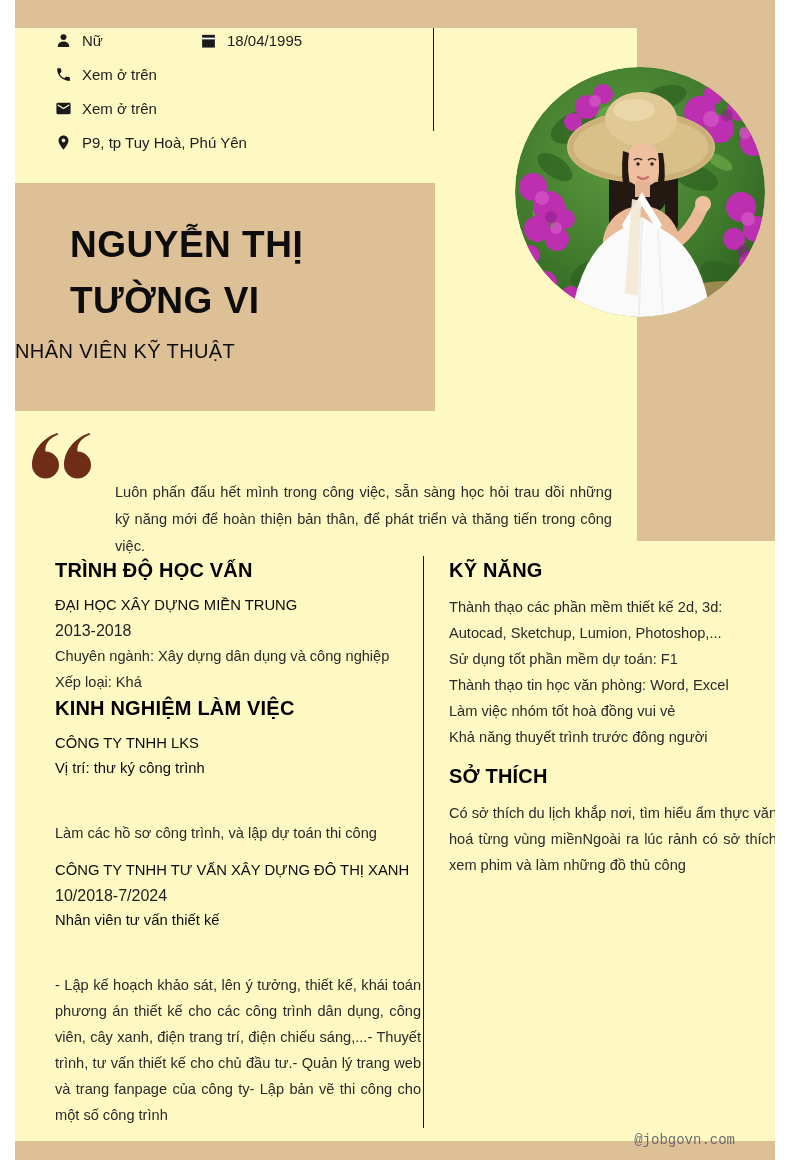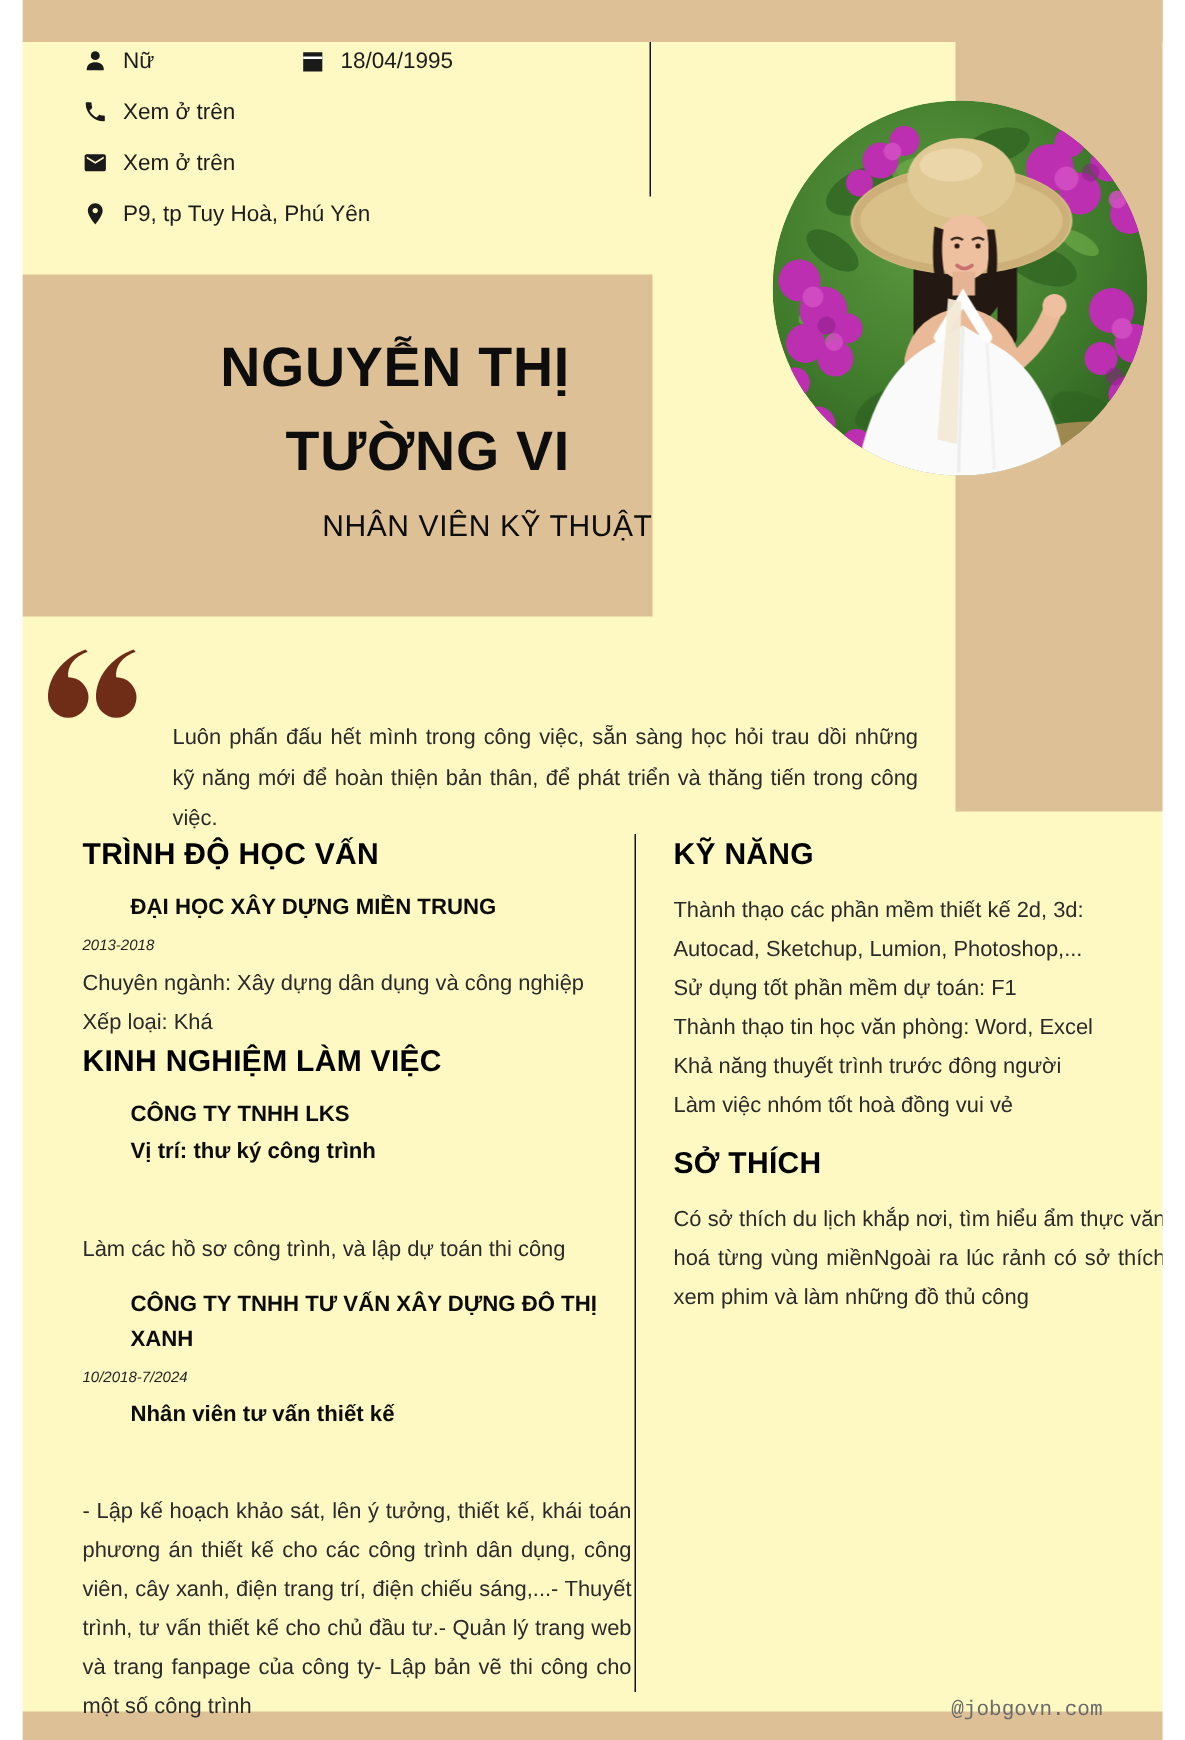--- a/index.html
+++ b/index.html
@@ -28,43 +28,43 @@
   .info-row .txt { font-size:15px; color:#1c1c1c; white-space:nowrap; }
   .info-row svg { display:block; }
   .r-gender { left:40px; top:32px; }
   .r-dob    { left:185px; top:32px; }
   .r-phone  { left:40px; top:66px; }
   .r-email  { left:40px; top:100px; }
   .r-addr   { left:40px; top:134px; }
 
   .name-block {
     position:absolute; left:0; top:183px; width:420px; height:228px;
-    background:#dec097; text-align:right;
+    background:#dec097; text-align:left;
   }
   .name {
     width:310px; margin:34px auto 0 auto;
     font-size:37px; line-height:1.5; font-weight:bold; color:#0d0d0d; letter-spacing:0.5px;
   }
   .job-title { margin-top:12px; font-size:20px; font-weight:normal; color:#0d0d0d; letter-spacing:0.4px; }
 
   .quote-svg { position:absolute; left:16px; top:432px; }
   .obj-heading { position:absolute; left:100px; top:450px; font-size:19.5px; font-weight:bold; color:#000; }
   .obj-text {
     position:absolute; left:100px; top:479px; width:497px;
     font-size:14.6px; line-height:27px; text-align:justify; color:#2a2a2a;
   }
 
   .col { position:absolute; top:558px; }
   .col-left { left:40px; width:366px; }
   .col-right { left:434px; width:328px; }
 
   h2.sec { font-size:20px; line-height:24px; font-weight:bold; color:#000; margin:0 0 12px 0; letter-spacing:0.2px; }
   .sec-gap { margin-top:12px; }
-  .sub   { font-size:14.8px; line-height:23px; font-weight:bold; color:#0c0c0c; margin-bottom:2px;margin-left:32px; }
-  .period{ font-size:10px; line-height:23px; font-style:italic; color:#1e1e1e; margin-bottom:2px; }
+  .sub   { font-size:14.8px; line-height:23px; font-weight:normal; color:#0c0c0c; margin-bottom:2px; }
+  .period{ font-size:16px; line-height:23px; color:#1e1e1e; margin-bottom:2px; }
   .plain { font-size:14.6px; line-height:25px; color:#2a2a2a; margin-bottom:1px; }
   .desc  { font-size:14.6px; line-height:26px; color:#2a2a2a; text-align:justify;margin-top:40px; }
   .job2  { margin-top:13px; }
   .exp-h { margin-top:10px; }
 
   .skill-line { font-size:14.6px; line-height:26px; color:#2a2a2a; }
   .hob-text { font-size:14.6px; line-height:26px; color:#2a2a2a; text-align:justify; margin-top:2px; }
 
   .watermark {
     position:absolute; right:40px; top:1132px; z-index:5;
@@ -244,22 +244,22 @@
       <div class="desc">- Lập kế hoạch khảo sát, lên ý tưởng, thiết kế, khái toán phương án thiết kế cho các công trình dân dụng, công viên, cây xanh, điện trang trí, điện chiếu sáng,...- Thuyết trình, tư vấn thiết kế cho chủ đầu tư.- Quản lý trang web và trang fanpage của công ty- Lập bản vẽ thi công cho một số công trình</div>
     </div>
   </div>
 
   <div class="col col-right">
     <h2 class="sec">KỸ NĂNG</h2>
     <div class="skill-line">Thành thạo các phần mềm thiết kế 2d, 3d:</div>
     <div class="skill-line">Autocad, Sketchup, Lumion, Photoshop,...</div>
     <div class="skill-line">Sử dụng tốt phần mềm dự toán: F1</div>
     <div class="skill-line">Thành thạo tin học văn phòng: Word, Excel</div>
+    <div class="skill-line">Làm việc nhóm tốt hoà đồng vui vẻ</div>
     <div class="skill-line">Khả năng thuyết trình trước đông người</div>
-    <div class="skill-line">Làm việc nhóm tốt hoà đồng vui vẻ</div>
 
     <h2 class="sec sec-gap" style="margin-top:14px;">SỞ THÍCH</h2>
     <div class="hob-text">Có sở thích du lịch khắp nơi, tìm hiểu ẩm thực văn hoá từng vùng miềnNgoài ra lúc rảnh có sở thích xem phim và làm những đồ thủ công</div>
   </div>
 
   <div class="watermark">@jobgovn.com</div>
 
 </div>
 
 </body></html>

